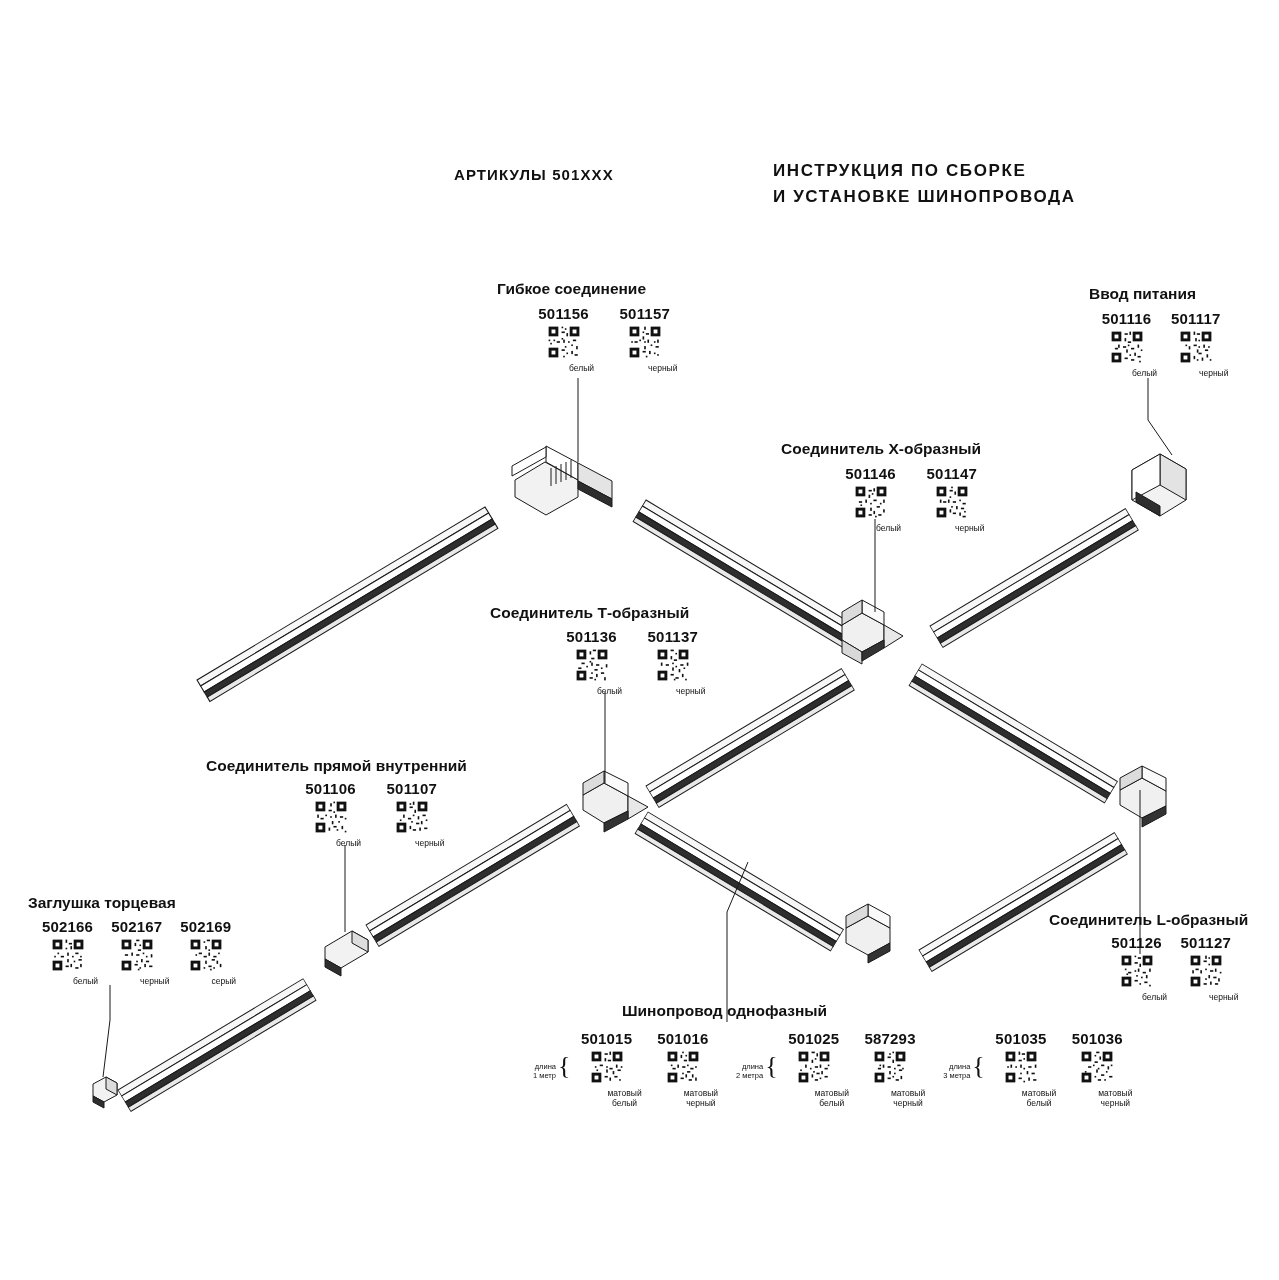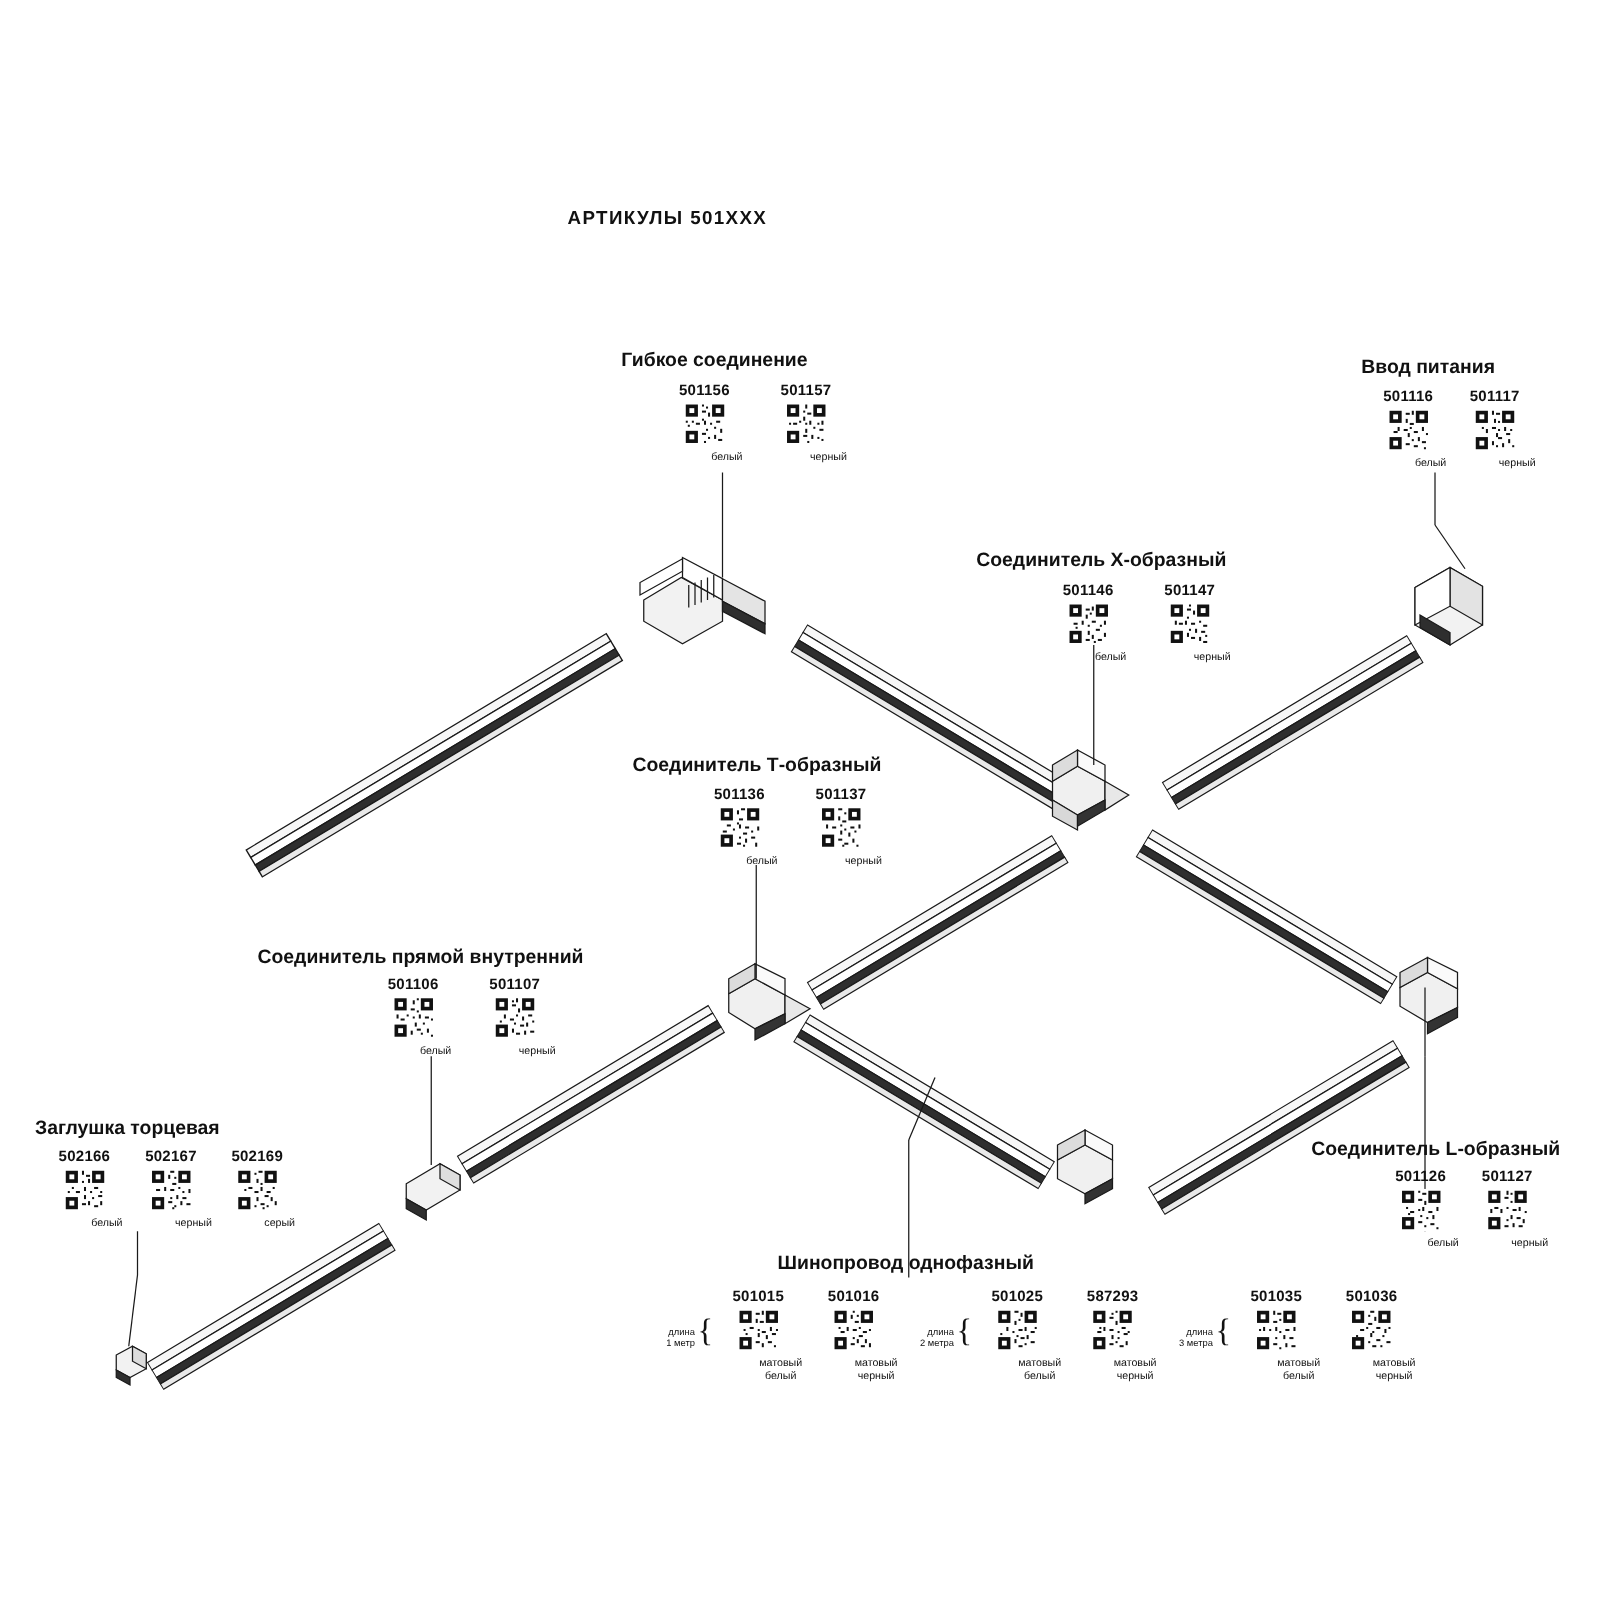--- a/index.html
+++ b/index.html
@@ -29,21 +29,21 @@
   }
   .part-title {
     position:absolute;
     font-size:15.5px;
     font-weight:bold;
     white-space:nowrap;
   }
   .codes { position:absolute; display:flex; align-items:flex-start; }
   .code-item { display:flex; flex-direction:column; align-items:center; }
   .code-num {
-    font-size:12px;
+    font-size:15px;
     font-weight:bold;
     letter-spacing:0.2px;
     margin-bottom:3px;
   }
   .qr { width:34px; height:34px; display:block; }
   .code-cap {
     font-size:8.5px;
     margin-top:4px;
     text-align:center;
     line-height:10px;
@@ -201,20 +201,22 @@
       <line x1="110" y1="1020" x2="103" y2="1077"></line>
       <line x1="1140" y1="985" x2="1140" y2="845"></line>
       <line x1="1140" y1="845" x2="1140" y2="790"></line>
       <line x1="727" y1="1022" x2="727" y2="912"></line>
       <line x1="727" y1="912" x2="748" y2="862"></line>
     </g>
   </svg>
 
   <div class="title-art" style="left:454px; top:166px;">АРТИКУЛЫ 501XXX</div>
 
+  <div class="title-main" style="left:773px; top:158px;">ИНСТРУКЦИЯ ПО СБОРКЕ
+И УСТАНОВКЕ ШИНОПРОВОДА</div>
 
   <div class="part-title" style="left:497px; top:280px;">Гибкое соединение</div>
   <div class="codes" style="left:533px; top:305px;">
     <div class="code-item">
       <span class="code-num">501156</span>
       <svg class="qr" viewBox="0 0 21 21">
           <rect width="21" height="21" fill="#fff"></rect>
           <g fill="#111">
             <rect x="1" y="1" width="6" height="6"></rect>
             <rect x="14" y="1" width="6" height="6"></rect>
@@ -418,21 +420,21 @@
             <rect x="15" y="17" width="1" height="2"></rect>
             <rect x="18" y="16" width="1" height="1"></rect>
             <rect x="17" y="19" width="2" height="1"></rect>
             <rect x="3" y="9" width="1" height="2"></rect>
           </g>
         </svg>
       <span class="code-cap">черный</span>
     </div>
   </div>
 
-  <div class="part-title" style="left:506px; top:604px;">Соединитель Т-образный</div>
+  <div class="part-title" style="left:490px; top:604px;">Соединитель Т-образный</div>
   <div class="codes" style="left:561px; top:628px;">
     <div class="code-item">
       <span class="code-num">501136</span>
       <svg class="qr" viewBox="0 0 21 21">
           <rect width="21" height="21" fill="#fff"></rect>
           <g fill="#111">
             <rect x="1" y="1" width="6" height="6"></rect>
             <rect x="14" y="1" width="6" height="6"></rect>
             <rect x="1" y="14" width="6" height="6"></rect>
             <rect x="2.8" y="2.8" width="2.4" height="2.4" fill="#fff"></rect>

